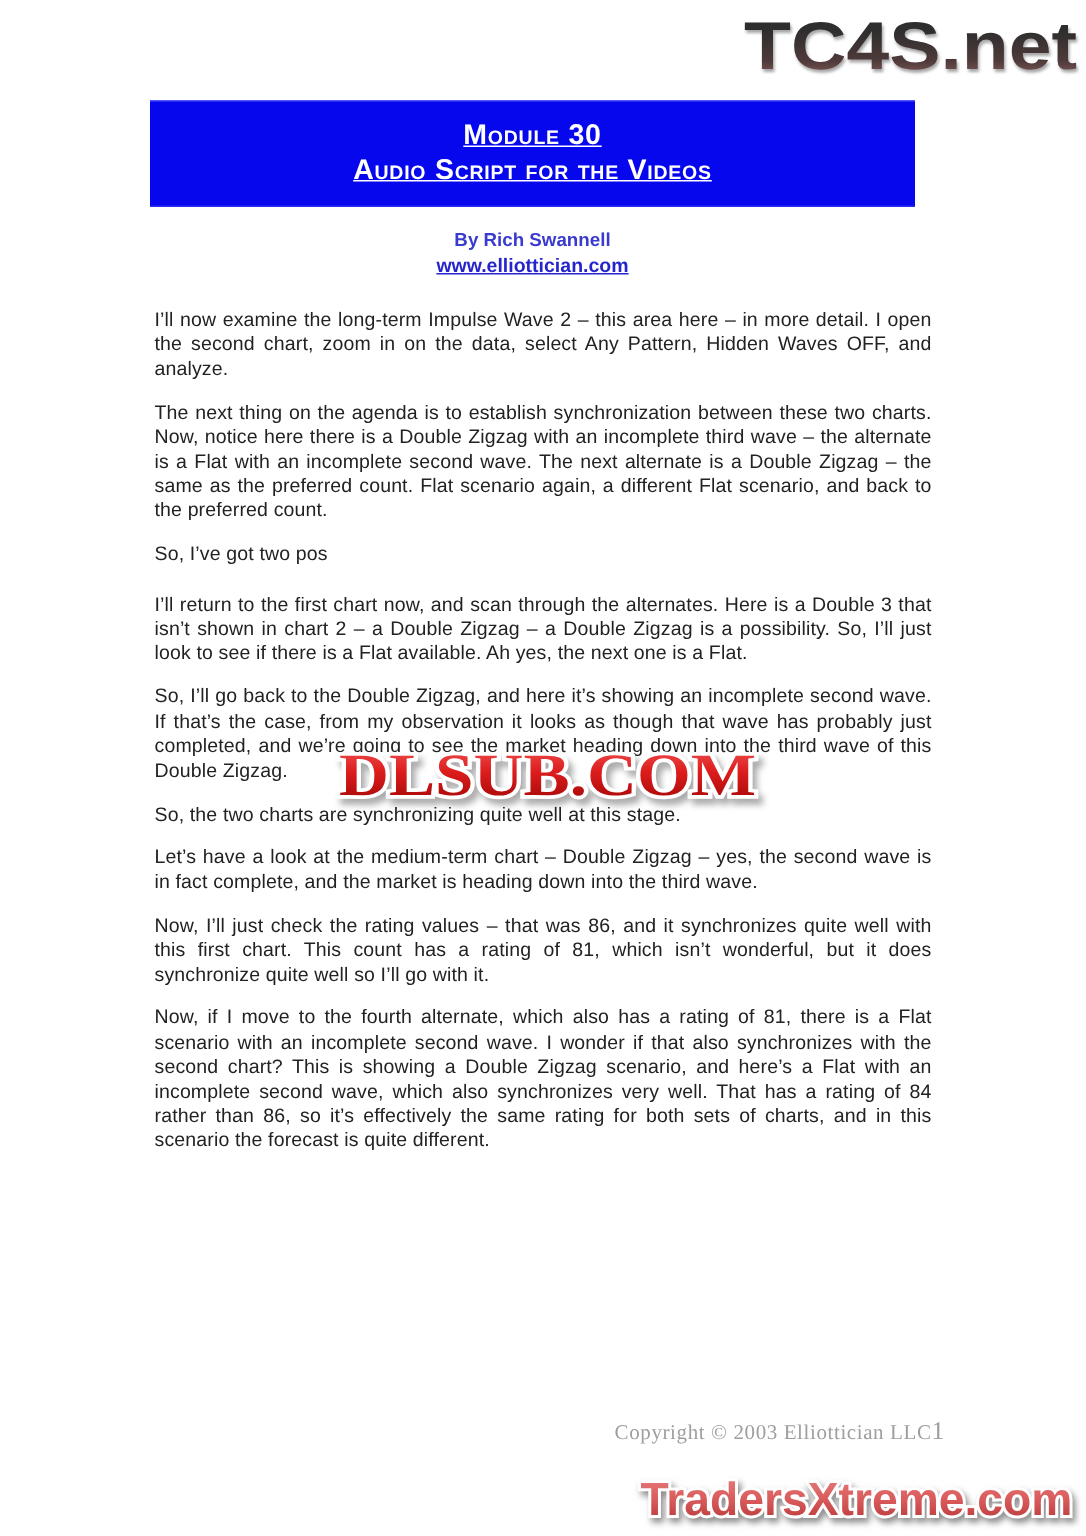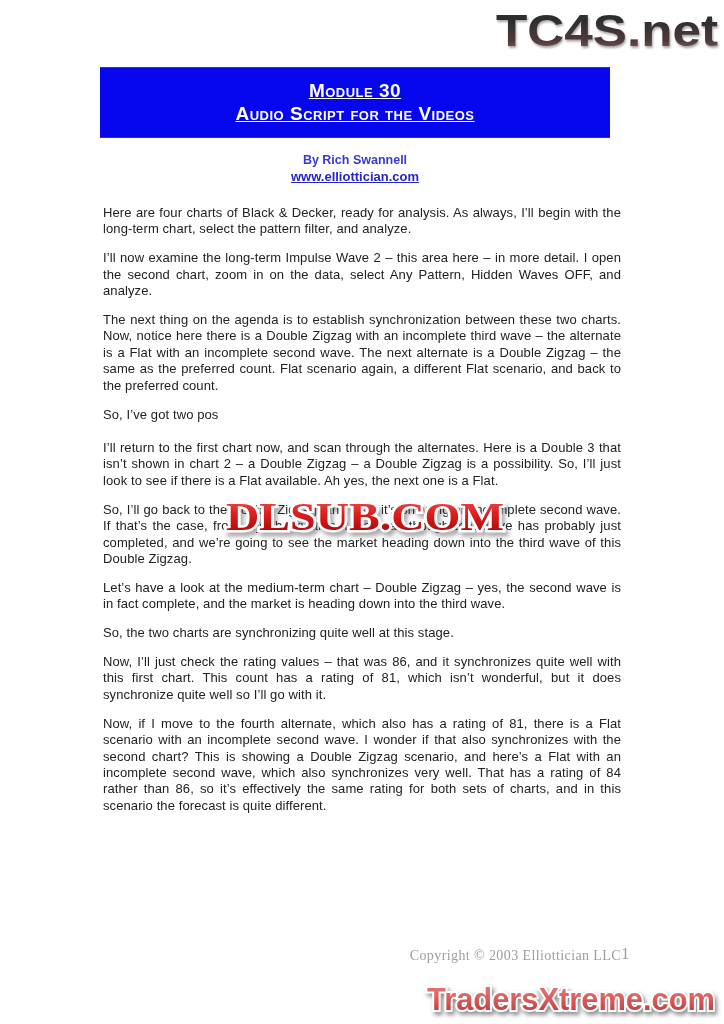--- a/index.html
+++ b/index.html
@@ -71,28 +71,27 @@
     <div class="title-line">Module 30</div>
     <div class="title-line">Audio Script for the Videos</div>
   </div>
 
   <div class="byline">
     <div class="author">By Rich Swannell</div>
     <a class="site-link" href="#">www.elliottician.com</a>
   </div>
 
   <div class="content">
-    <p>Here are four charts of Black &amp; Decker, ready for analysis.  As always, I’ll begin with the long-term chart, select the pattern filter, and analyze.</p>
     <p>I’ll now examine the long-term Impulse Wave 2 – this area here – in more detail.  I open the second chart, zoom in on the data, select Any Pattern, Hidden Waves OFF, and analyze.</p>
     <p>The next thing on the agenda is to establish synchronization between these two charts.  Now, notice here there is a Double Zigzag with an incomplete third wave – the alternate is a Flat with an incomplete second wave.  The next alternate is a Double Zigzag – the same as the preferred count.  Flat scenario again, a different Flat scenario, and back to the preferred count.</p>
     <p class="short" style="margin-bottom:17px;">So, I’ve got two pos</p>
     <p>I’ll return to the first chart now, and scan through the alternates. Here is a Double 3 that isn’t shown in chart 2 – a Double Zigzag – a Double Zigzag is a possibility.  So, I’ll just look to see if there is a Flat available.  Ah yes, the next one is a Flat.</p>
     <p>So, I’ll go back to the Double Zigzag, and here it’s showing an incomplete second wave.  If that’s the case, from my observation it looks as though that wave has probably just completed, and we’re going to see the market heading down into the third wave of this Double Zigzag.</p>
+    <p>So, the two charts are synchronizing quite well at this stage.</p>
     <p>Let’s have a look at the medium-term chart – Double Zigzag – yes, the second wave is in fact complete, and the market is heading down into the third wave.</p>
-    <p>So, the two charts are synchronizing quite well at this stage.</p>
     <p>Now, I’ll just check the rating values – that was 86, and it synchronizes quite well with this first chart.  This count has a rating of 81, which isn’t wonderful, but it does synchronize quite well so I’ll go with it.</p>
     <p>Now, if I move to the fourth alternate, which also has a rating of 81, there is a Flat scenario with an incomplete second wave.  I wonder if that also synchronizes with the second chart?  This is showing a Double Zigzag scenario, and here’s a Flat with an incomplete second wave, which also synchronizes very well.  That has a rating of 84 rather than 86, so it’s effectively the same rating for both sets of charts, and in this scenario the forecast is quite different.</p>
   </div>
 
   <div class="dlsub-wm">
     <svg width="296" height="52">
       <defs>
         <linearGradient id="dlsubGrad" x1="0" y1="0" x2="0" y2="1">
           <stop offset="0" stop-color="#f25a5a"></stop>
           <stop offset="0.45" stop-color="#dd1d1d"></stop>

